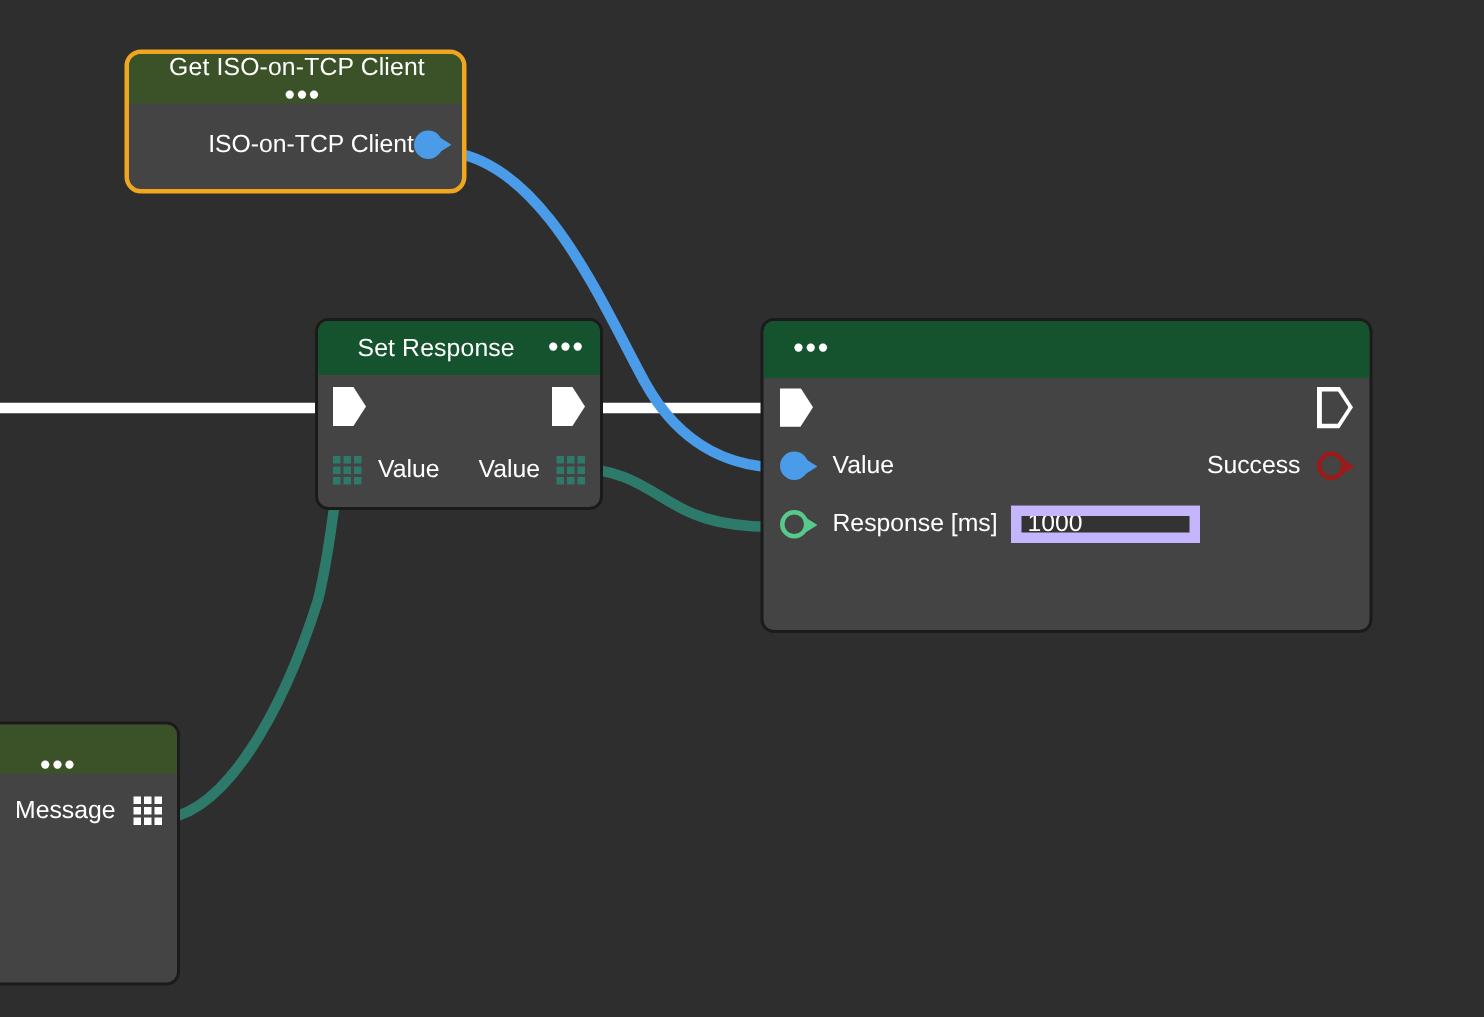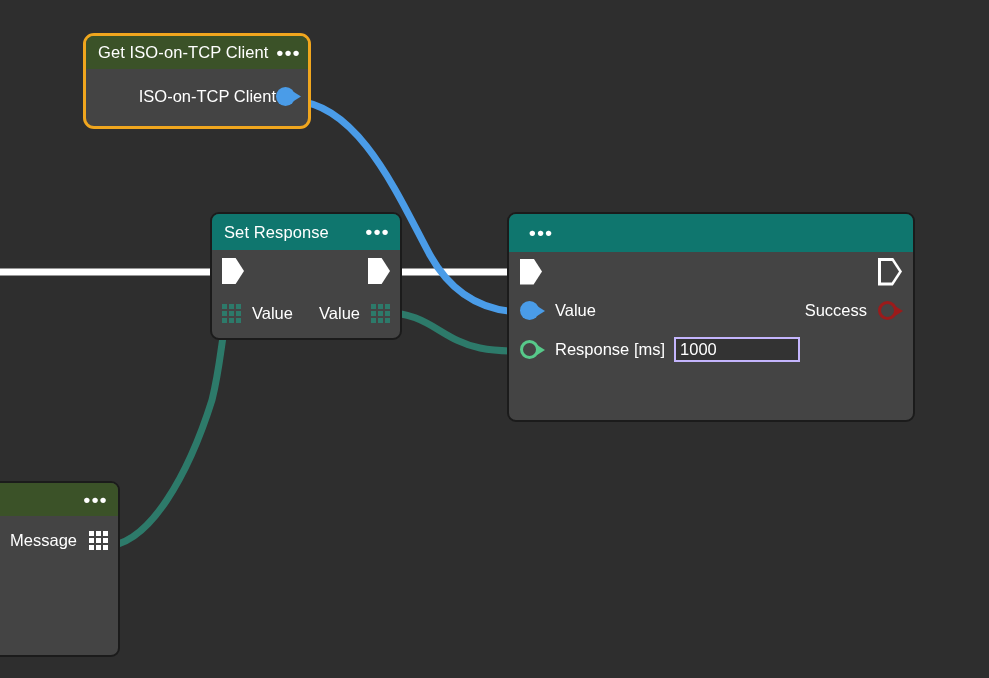--- a/index.html
+++ b/index.html
@@ -38,22 +38,22 @@
   .node-header {
     height: 36px;
     display: flex;
     align-items: center;
     padding: 0 10px 0 12px;
     color: #ffffff;
     font-size: 16.5px;
     letter-spacing: .1px;
     white-space: nowrap;
   }
-  .hdr-blue   { background: #0f766e; }
-  .hdr-green  { background: #3b5228; }
+  .hdr-blue   { background: #14532d; text-align: center; }
+  .hdr-green  { background: #3b5228; flex-direction: column; }
   .node-title { flex: 1 1 auto; }
   .dots {
     color: #ffffff;
     font-size: 19px;
     line-height: 10px;
     letter-spacing: 1.5px;
     margin-left: 8px;
     font-weight: bold;
   }
   .node-body { position: relative; }
@@ -124,21 +124,21 @@
   .pin-dot.ring-red .ball { border: 3px solid #9b1b1b; }
   .pin-dot.ring-red .arrow { background: #9b1b1b; }
   .pin-dot.ring-magenta .ball { border: 3px solid #d92fd0; }
   .pin-dot.ring-magenta .arrow { background: #d92fd0; }
   .pin-dot.ring-green .ball { border: 3px solid #57c98a; }
   .pin-dot.ring-green .arrow { background: #57c98a; }
 
   
   .val-input {
     background: #333333;
-    border: 2px solid #c4b5fd;
+    border: 7px solid #c4b5fd;
     color: #ffffff;
     font-family: "Liberation Sans", sans-serif;
     font-size: 16.5px;
     height: 25px;
     width: 126px;
     padding: 0 4px;
     margin-left: 9px;
     outline: none;
   }
 

